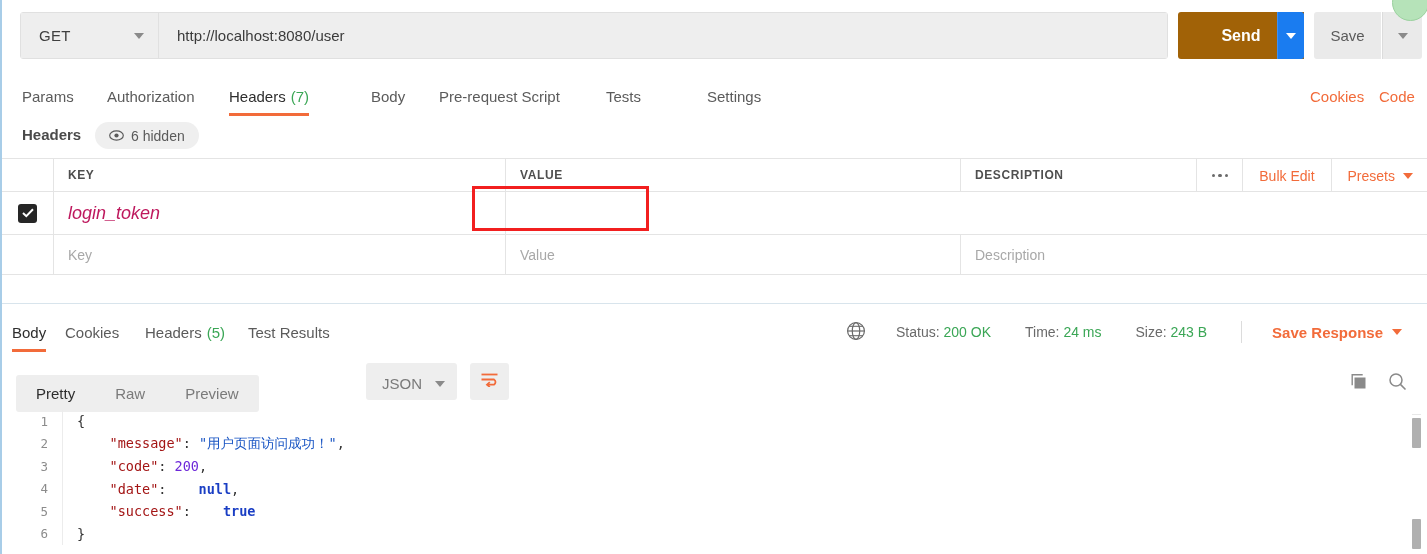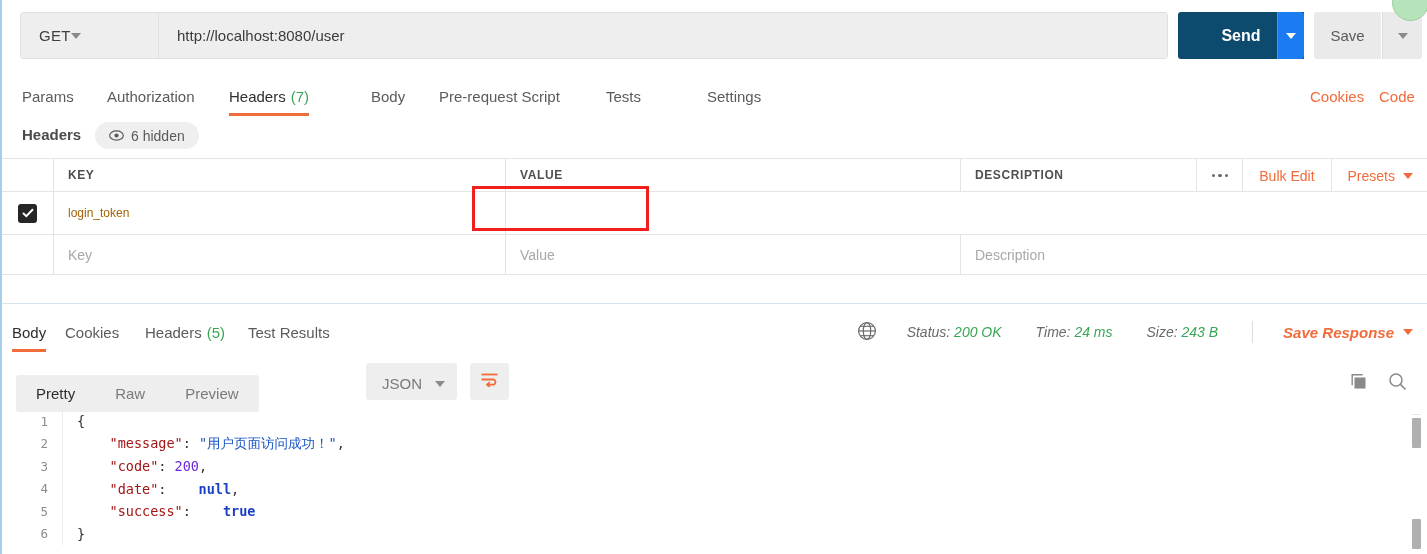--- a/index.html
+++ b/index.html
@@ -19,21 +19,21 @@
     position: absolute; left: 18px; top: 12px;
     width: 1148px; height: 47px;
     display: flex;
     border: 1px solid #e0e0e0; border-radius: 3px;
     background: #fff;
   }
   .method-box {
     width: 138px; height: 100%;
     background: #eeeeee;
     border-right: 1px solid #e0e0e0;
-    display: flex; align-items: center; 
+    display: flex; align-items: center; justify-content: space-between;
     padding: 0 14px 0 18px;
     cursor: pointer;
   }
   .method-label { font-size: 15px; color: #3f3f3f; letter-spacing: .3px; }
   .caret-dn {
     width: 0; height: 0;
     border-left: 5px solid transparent;
     border-right: 5px solid transparent;
     border-top: 6px solid #8a8a8a;
   }
@@ -41,21 +41,21 @@
     flex: 1; height: 100%;
     background: #eeeeee;
     display: flex; align-items: center;
     padding-left: 18px;
   }
   .url-text { font-size: 15px; color: #3b3b3b; }
 
   .send-btn {
     position: absolute; left: 1176px; top: 12px;
     width: 126px; height: 47px;
-    background: #0c4a6e;
+    background: #a16207;
     border-radius: 3px 0 0 3px;
     display: flex; align-items: center; justify-content: center;
     cursor: pointer;
   }
   .send-btn-label { color: #fff; font-size: 16px; font-weight: bold; }
   .send-caret-btn {
     position: absolute; left: 1275px; top: 12px;
     width: 27px; height: 47px;
     background: #1a7cf0;
     border-radius: 0 3px 3px 0;
@@ -156,21 +156,21 @@
     overflow: hidden;
   }
   .cell.ck { width: 52px; justify-content: center; padding-left: 0; }
   .cell.key { width: 452px; }
   .cell.val { width: 455px; }
   .cell.desc { flex: 1; border-right: none; }
   .colhead {
     font-size: 12px; font-weight: bold; color: #4f4f4f;
     letter-spacing: .6px;
   }
-  .cellval { font-size: 12px; color: #a16207; }
+  .cellval { font-size: 18px; color: #be185d; font-style: italic; }
   .placeholder { font-size: 14px; color: #a8a8a8; }
 
   .checkbox {
     width: 19px; height: 19px; border-radius: 3px;
     background: #262626;
     display: flex; align-items: center; justify-content: center;
     cursor: pointer;
   }
   .tools-cell {
     position: absolute; right: 0; top: 0; height: 33px;
@@ -209,24 +209,23 @@
   .split-div {
     position: absolute; left: 0; top: 303px; width: 1427px;
     height: 1px; background: #d8e4ec;
   }
 
   
   .resp-tabs {
     position: absolute; left: 0; top: 312px; width: 1427px; height: 40px;
   }
   .status-bar {
-    position: absolute; right: 16px; top: 0; height: 40px;
+    position: absolute; right: 27px; top: 0; height: 40px;
     display: flex; align-items: center; gap: 12px;
     font-size: 14px;
-    font-style: italic;
   }
   .globe-ic { margin-right: 18px; }
   .stat-item { color: #6a6a6a; margin-right: 22px; white-space: nowrap; }
   .stat-item .v { color: #3aa655; }
   .vdiv { width: 1px; height: 22px; background: #dcdcdc; margin-right: 18px; }
   .save-resp {
     display: flex; align-items: center; gap: 9px;
     color: #f26b3a; font-size: 15px; font-weight: bold; cursor: pointer;
   }
 

